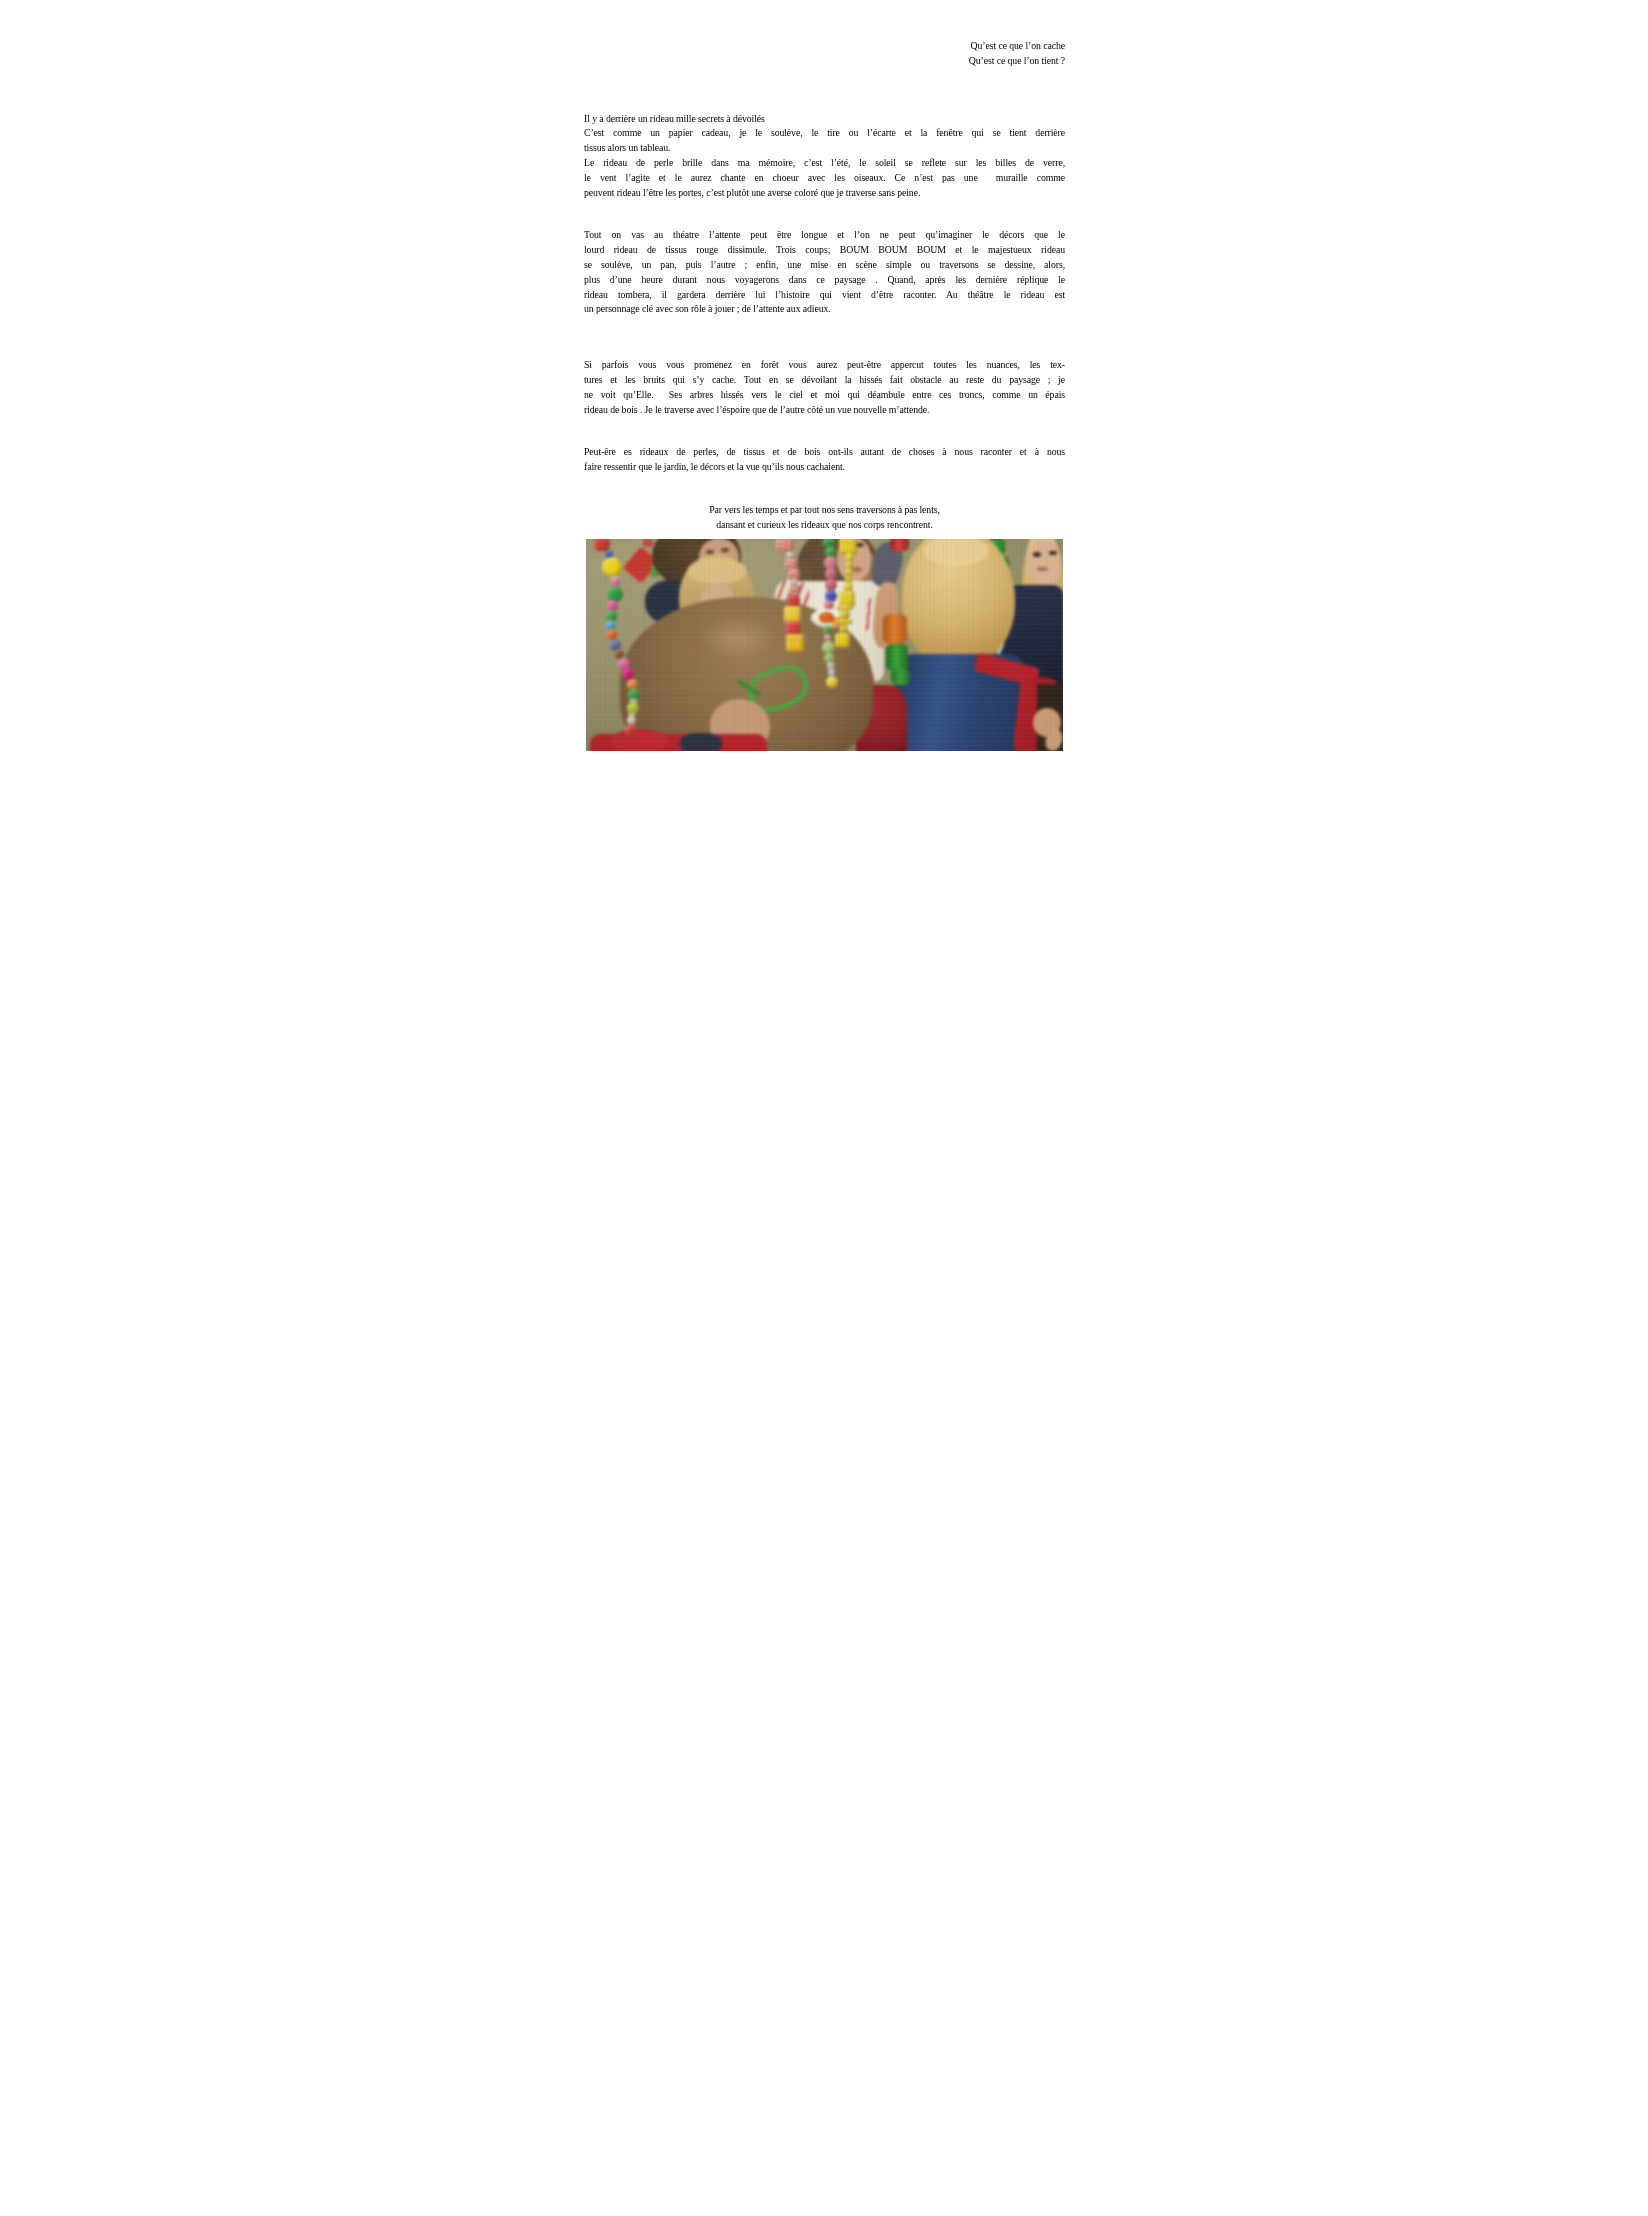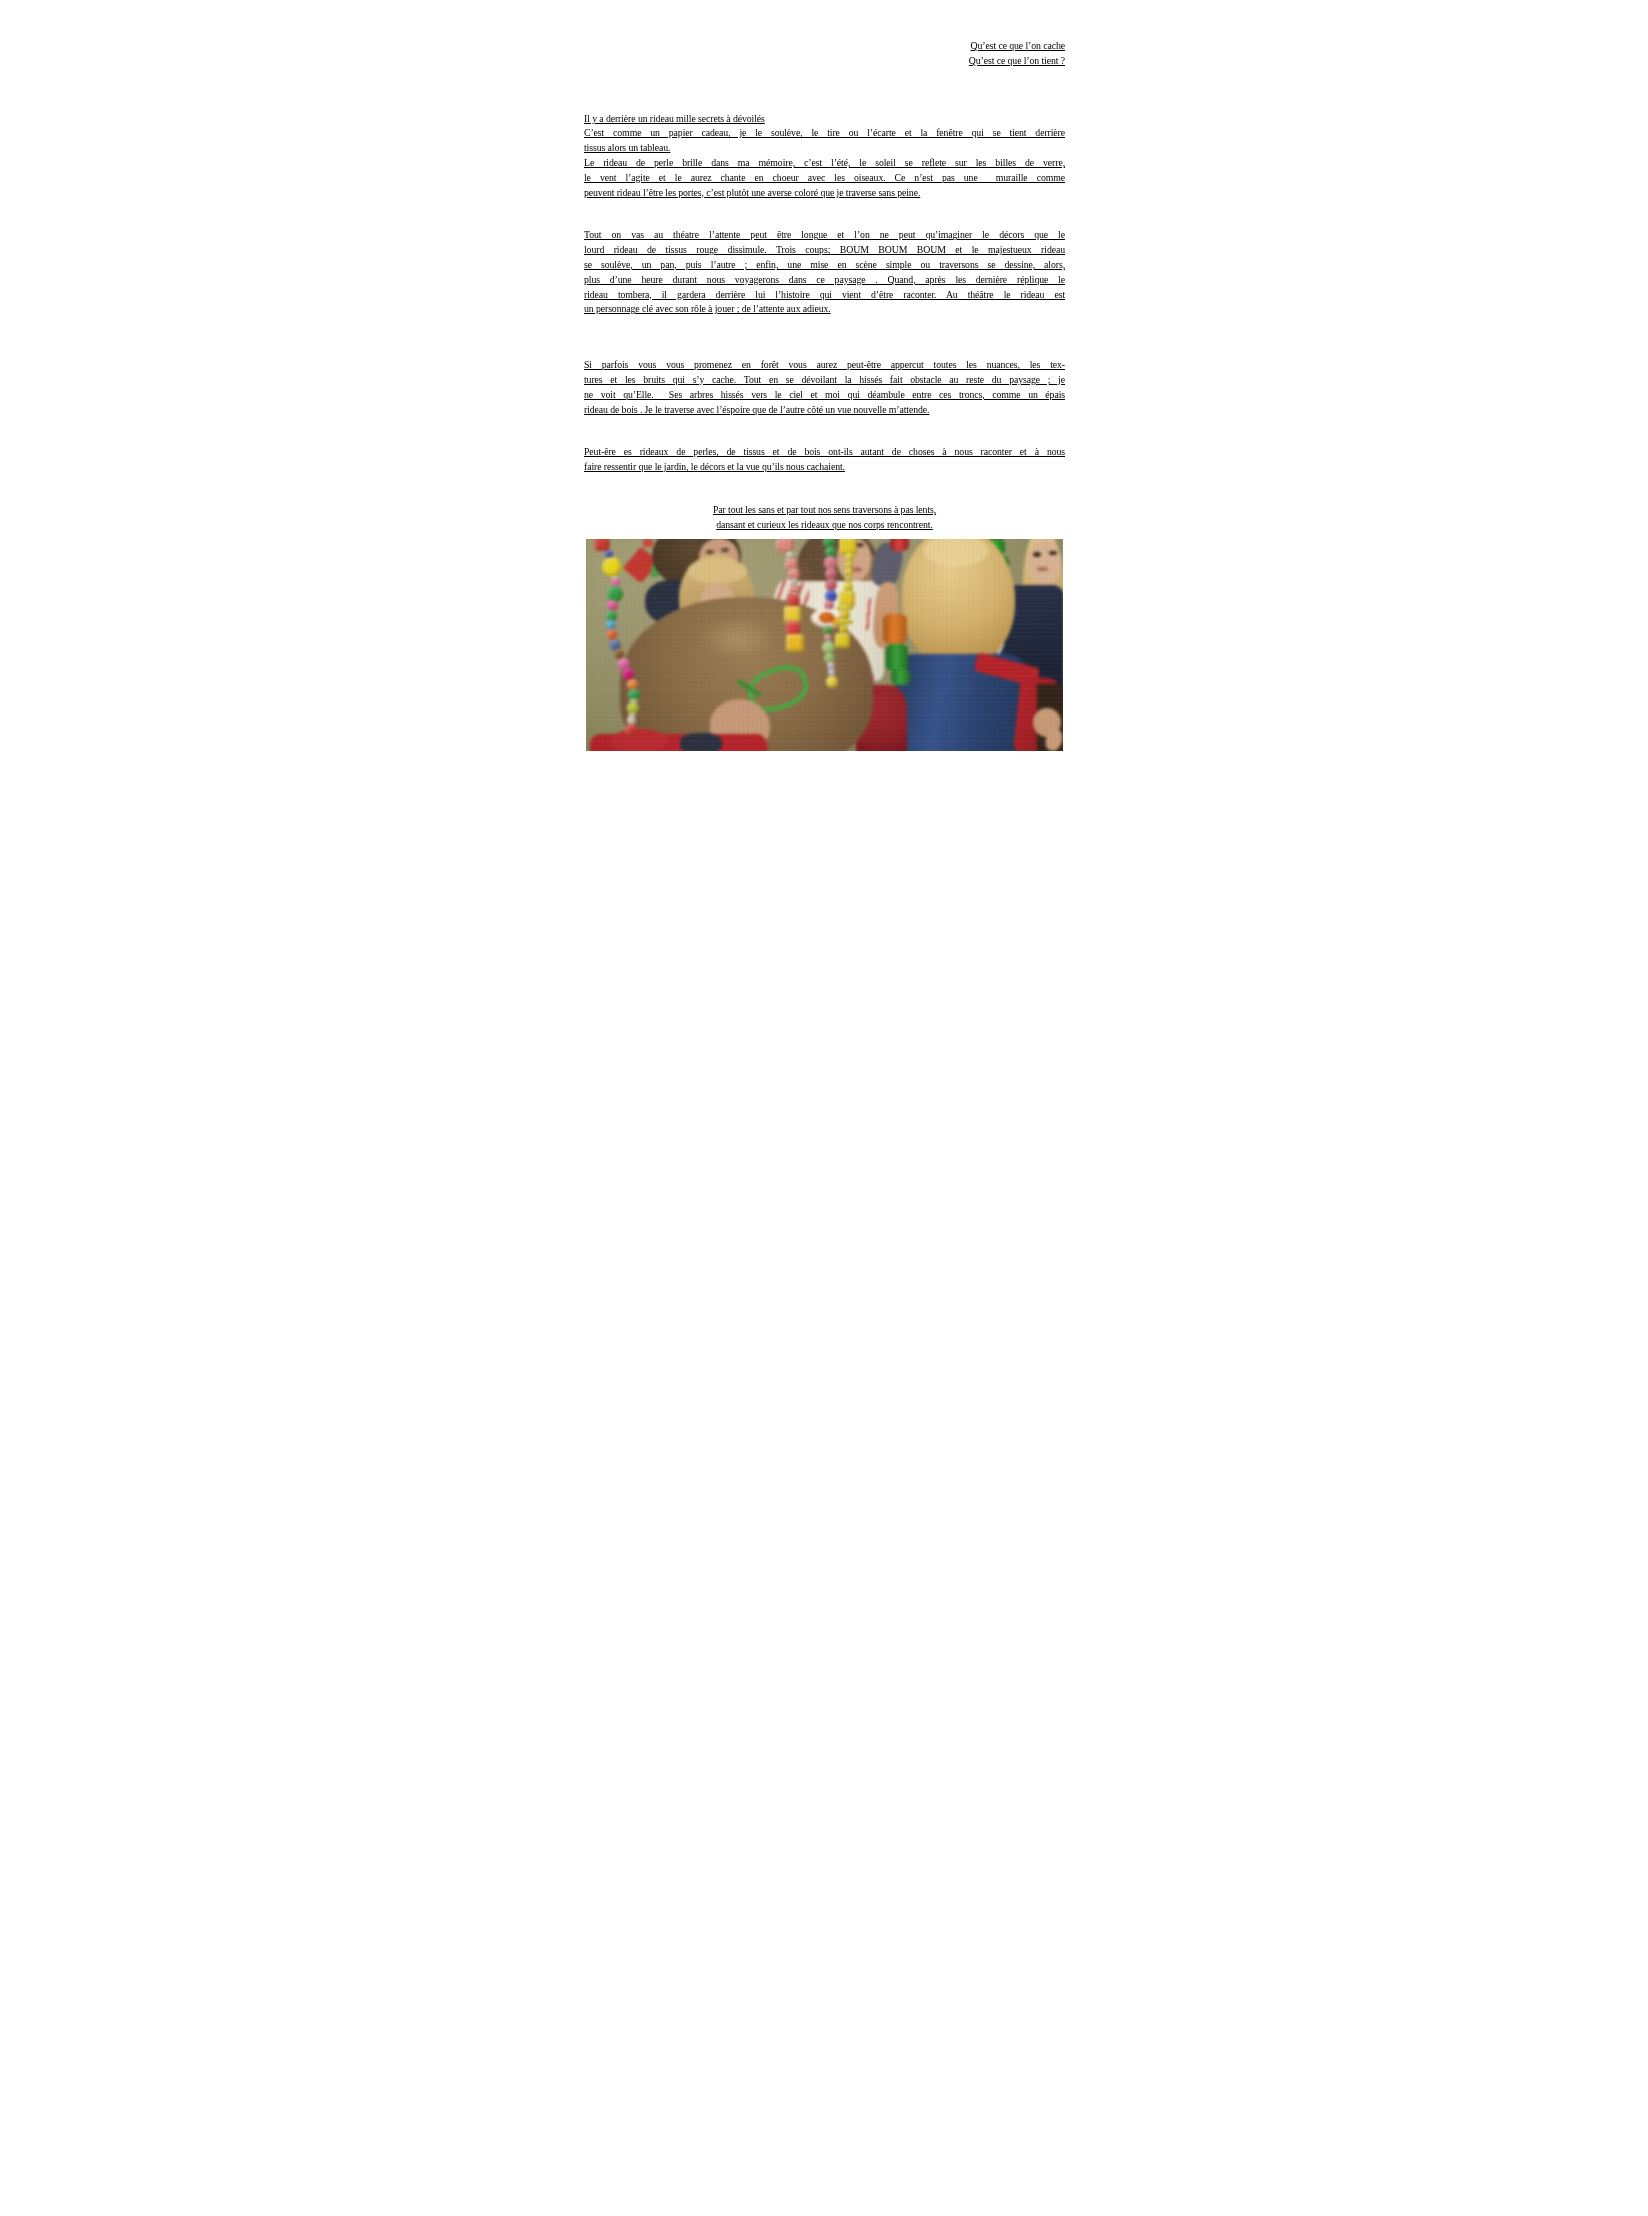--- a/index.html
+++ b/index.html
@@ -10,21 +10,20 @@
     margin:0 auto;
     background:#ffffff;
     font-family:"Liberation Serif", serif;
     color:#000;
     overflow:hidden;
   }
   .content{
     position:absolute;
     left:35px; top:0;
     width:481px;
-    text-decoration:underline;
   }
   .block{width:100%;}
   .line{
     font-size:9.8px;
     line-height:14.8px;
     letter-spacing:-0.1px;
     text-align:justify;
     text-align-last:justify;
     white-space:pre-wrap;
   }
@@ -158,21 +157,21 @@
         <div class="line">Si parfois vous vous promenez en forêt vous aurez peut-être appercut toutes les nuances, les tex-</div>
         <div class="line">tures et les bruits qui s’y cache. Tout en se dévoilant la hissés fait obstacle au reste du paysage ; je</div>
         <div class="line">ne voit qu’Elle.  Ses arbres hissés vers le ciel et moi qui déambule entre ces troncs, comme un épais</div>
         <div class="line end">rideau de bois . Je le traverse avec l’éspoire que de l’autre côté un vue nouvelle m’attende.</div>
       </div>
     <div class="block para" data-block="p4">
         <div class="line">Peut-êre es rideaux de perles, de tissus et de bois ont-ils autant de choses à nous raconter et à nous</div>
         <div class="line end">faire ressentir que le jardin, le décors et la vue qu’ils nous cachaient.</div>
       </div>
     <div class="block couplet" data-block="couplet">
-        <div class="line end">Par tout les sans et par tout nos sens traversons à pas lents,</div>
+        <div class="line end">Par vers les temps et par tout nos sens traversons à pas lents,</div>
         <div class="line end">dansant et curieux les rideaux que nos corps rencontrent.</div>
       </div>
   </div>
 
   <div class="photo">
     <div class="phL">
       <div class="s wall"></div>
       <div class="s red-diamond"></div>
       <div class="s red-chip"></div>
       <div class="s green-chip"></div>

